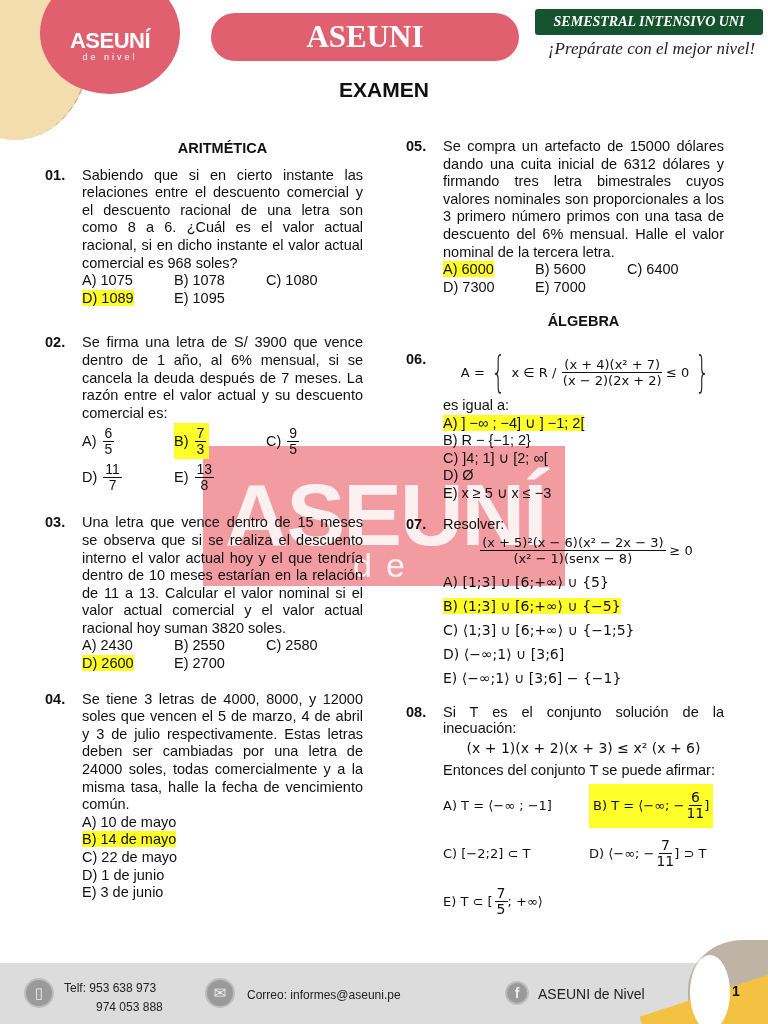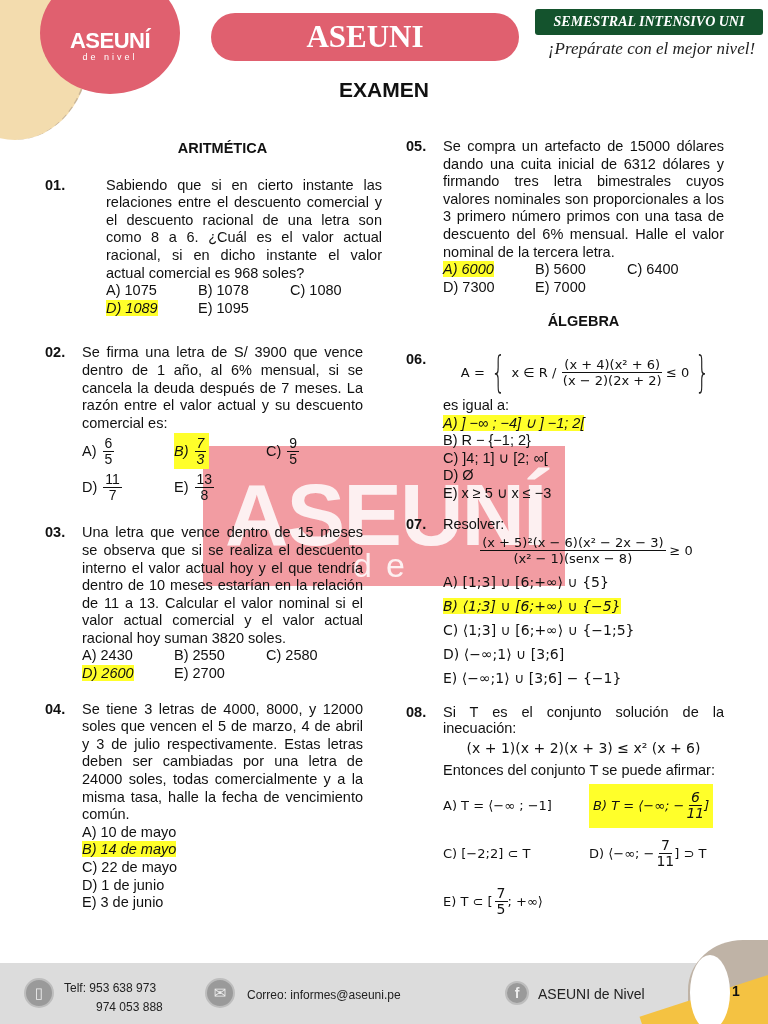--- a/index.html
+++ b/index.html
@@ -31,21 +31,21 @@
   .col-left { left: 45px; top: 140px; width: 318px; }
   .col-right { left: 406px; top: 138px; width: 318px; }
   .section-title { text-align: center; font-weight: bold; font-size: 14.5px; margin-left: 37px; }
   .q { display: flex; }
   .qnum { width: 37px; flex: none; font-weight: bold; }
   .qbody { flex: 1; }
   .qtext { text-align: justify; }
   .opts-row { display: flex; }
   .opt { width: 92px; white-space: nowrap; }
   .opt-stack .opt { width: auto; display: block; }
-  .hl { background: #ffff2a; font-style: italic; }
+  .hl { background: #ffff2a; }
   .frac { display: inline-flex; flex-direction: column; align-items: center; vertical-align: middle; font-size: 14px; line-height: 15px; margin-left: 6px; }
   .frac .num { border-bottom: 1px solid #111; padding: 0 2px; }
   .fopt { display: inline-flex; align-items: center; width: 92px; height: 36px; }
   .math { font-family: "DejaVu Sans", sans-serif; font-size: 13px; }
   .formula { display: flex; align-items: center; justify-content: center; margin: 2px 0 4px; }
   .big-brace { font-size: 42px; font-weight: 200; line-height: 40px; color: #222; transform: scaleX(0.55); }
 
   
   .footer { position: absolute; left: 0; top: 963px; width: 768px; height: 61px; background: #dcdcdc; }
   .footer-curve { position: absolute; right: -30px; top: 940px; width: 110px; height: 100px; border-radius: 50% 0 0 0; background: #bfb3a6; }
@@ -70,21 +70,21 @@
 <div class="exam-title">EXAMEN</div>
 
 <div class="watermark">
   <span class="wm-text">ASEUNÍ</span>
   <span class="wm-sub">de nivel</span>
 </div>
 
 <div class="col col-left">
   <div class="section-title">ARITMÉTICA</div>
 
-  <div class="q" style="margin-top:19px;gap:24px;">
+  <div class="q" style="margin-top:9px;">
     <div class="qnum">01.</div>
     <div class="qbody">
       <div class="qtext">Sabiendo que si en cierto instante las relaciones entre el descuento comercial y el descuento racional de una letra son como 8 a 6. ¿Cuál es el valor actual racional, si en dicho instante el valor actual comercial es 968 soles?</div>
       <div class="opts-row">
         <span class="opt">A) 1075</span>
         <span class="opt">B) 1078</span>
         <span class="opt">C) 1080</span>
       </div>
       <div class="opts-row">
         <span class="opt"><span class="hl">D) 1089</span></span>
@@ -193,21 +193,21 @@
   <div class="section-title" style="margin-top:17px;">ÁLGEBRA</div>
 
   <div class="q" style="margin-top:20px;">
     <div class="qnum">06.</div>
     <div class="qbody">
       <div class="formula math" style="margin-left:10px;">
         <span>A =</span>
         <span class="big-brace">{</span>
         <span>x ∈ R /</span>
         <span class="frac" style="font-size:13px;">
-            <span class="num">(x + 4)(x² + 6)</span>
+            <span class="num">(x + 4)(x² + 7)</span>
             <span>(x − 2)(2x + 2)</span>
           </span>
         <span style="margin-left:4px;">≤ 0</span>
         <span class="big-brace">}</span>
       </div>
       <div>es igual a:</div>
       <div class="opt-stack">
         <span class="opt"><span class="hl">A) ] −∞ ; −4] ∪ ] −1; 2[</span></span>
         <span class="opt">B) R − {−1; 2}</span>
         <span class="opt">C) ]4; 1] ∪ [2; ∞[</span>

